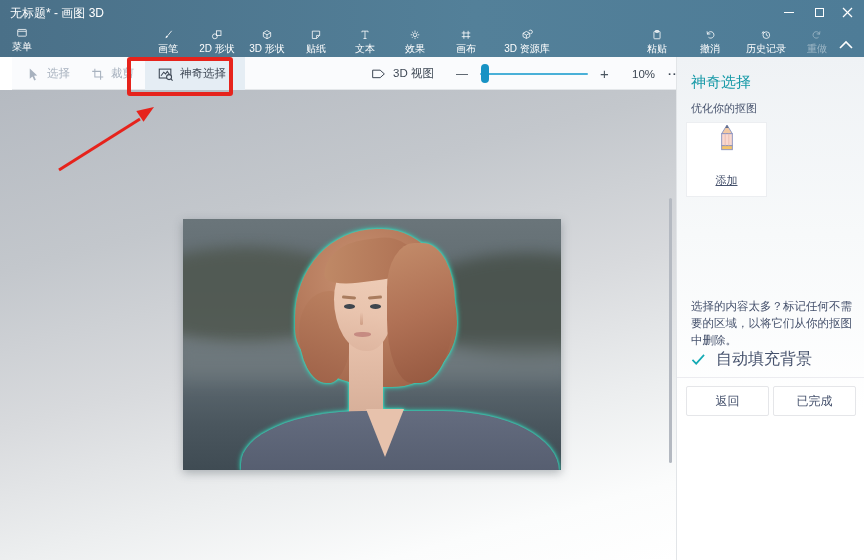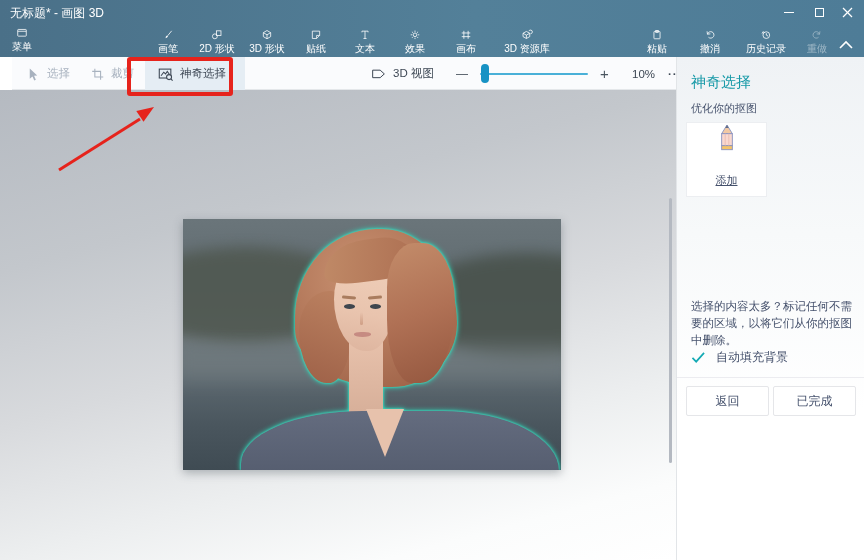--- a/index.html
+++ b/index.html
@@ -86,21 +86,21 @@
   .panel-title { position:absolute; left:14px; top:16px; font-size:15px; color:#189aa8; }
   .panel-subtitle { position:absolute; left:14px; top:44px; font-size:11px; color:#45516c; }
   .tile { position:absolute; top:66px; width:79px; height:73px; display:flex; flex-direction:column; align-items:center; justify-content:flex-end; padding-bottom:8px; }
   .tile-add { left:10px; background:#fff; box-shadow:0 0 0 1px #eceef1; }
   .tile-remove { left:93px; background:linear-gradient(120deg,#3ba6dd 0%,#6f7ce2 60%,#8566e6 100%); }
   .tile .tile-label { font-size:11px; margin-top:18px;text-decoration:underline; }
   .tile-add .tile-label { color:#45516c; }
   .tile-remove .tile-label { color:#fff; }
   .panel-desc { position:absolute; left:14px; top:241px; width:162px; font-size:11.5px; line-height:17px; color:#45516c; }
   .autofill-row { position:absolute; left:14px; top:292px; display:flex; align-items:center; gap:10px; }
-  .autofill-label { font-size:12px; color:#45516c; }
+  .autofill-label { font-size:16px; color:#45516c; }
   .panel-footer { position:absolute; left:0; top:320px; width:188px; height:60px; border-top:1px solid #ececf0; }
   .panel-btn { position:absolute; top:8px; width:83px; height:30px; background:#fff; border:1px solid #e5e6e9;
     border-radius:2px; font-size:12px; color:#45516c; display:flex; align-items:center; justify-content:center; }
   .btn-back { left:9px; } .btn-done { left:96px; }
 
   
   .anno-box { position:absolute; left:127px; top:57px; width:106px; height:39px;
     border:4px solid #e6231c; border-radius:3px; pointer-events:none; }
   .anno-arrow { position:absolute; left:40px; top:95px; pointer-events:none; }
 </style>

